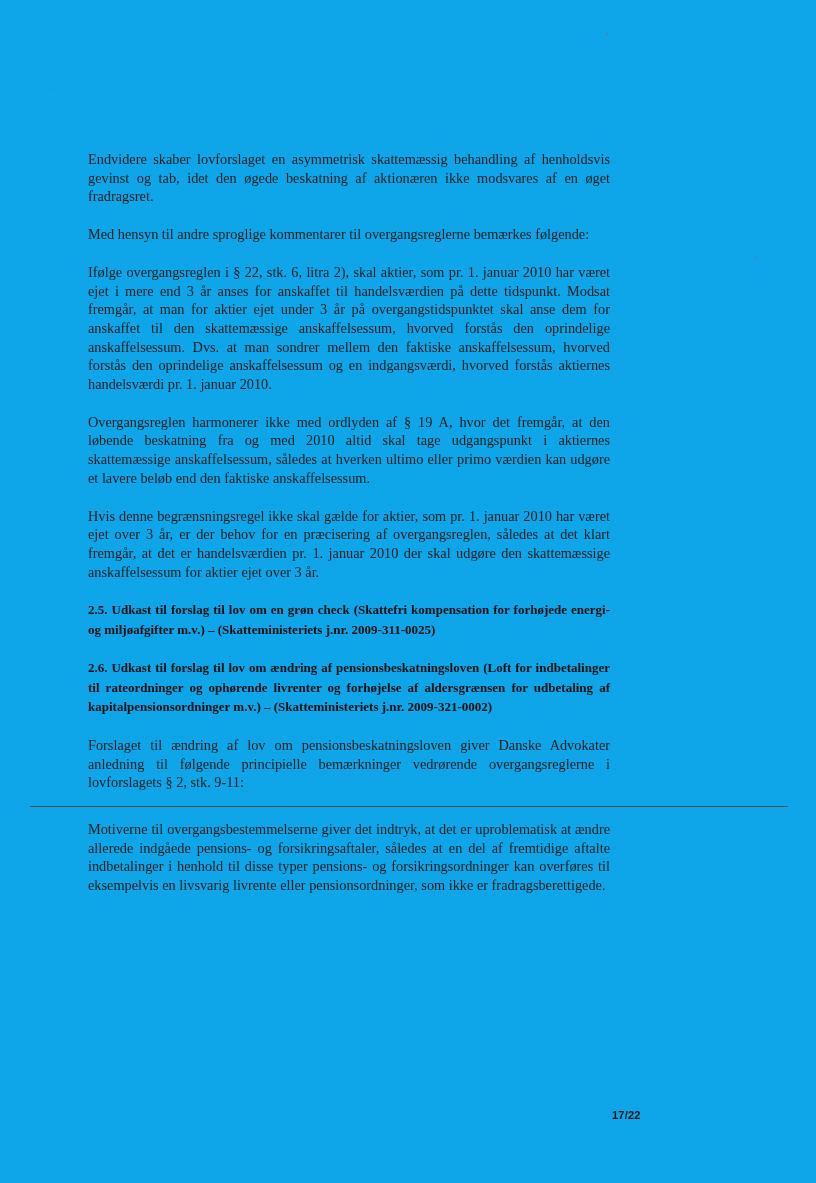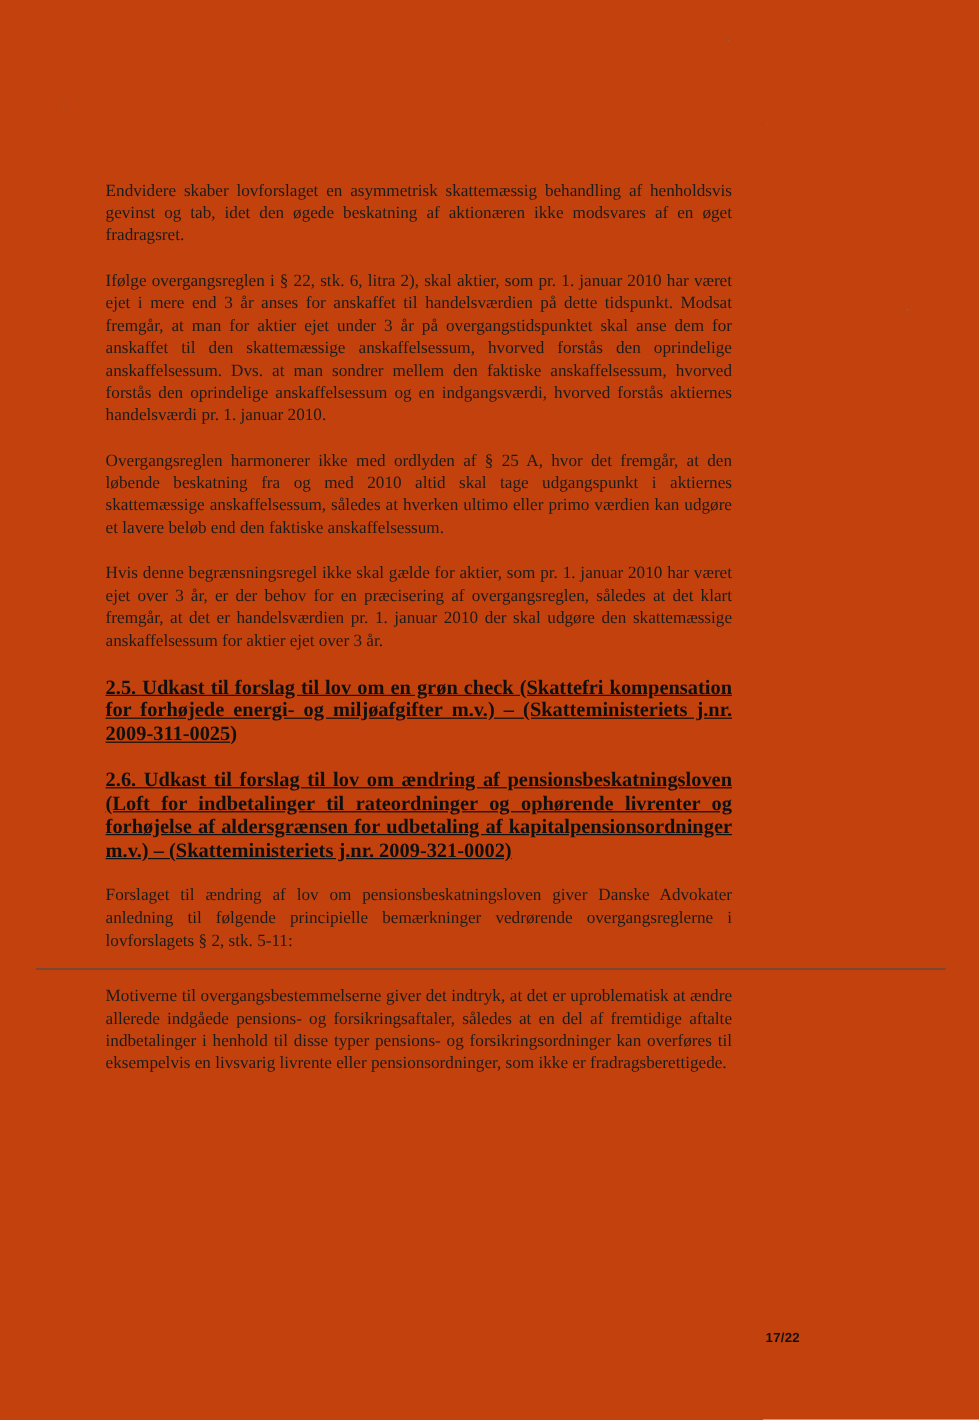--- a/index.html
+++ b/index.html
@@ -11,55 +11,54 @@
     height: 1183px;
     position: relative;
     background: #fcfcfb;
     overflow: hidden;
     font-family: "Liberation Serif", "DejaVu Serif", serif;
     color: #1a1a1a;
   }
   .page {
     position: absolute;
     inset: 0;
-    background: #c2410c;
+    background: #0ea5e9;
   }
   .text-column {
     position: absolute;
     left: 88px;
     top: 150px;
     width: 522px;
     font-size: 14.3px;
     line-height: 18.7px;
   }
   .para {
     margin: 0 0 19px 0;
     text-align: justify;
     color: #1c1c1c;
   }
   .heading {
-    font-size: 17px;
+    font-size: 13px;
     line-height: 19.5px;
     font-weight: 700;
     margin: 2px 0 19px 0;
     text-align: justify;
     color: #101010;
-    text-decoration: underline;
   }
   .page-break-line {
     position: relative;
     left: -58px;
     width: 758px;
     height: 1px;
     background: #4c4c4c;
     margin: -5px 0 13px 0;
   }
   .page-number {
     position: absolute;
-    left: 638px;
+    left: 612px;
     top: 1109px;
     font-family: "Liberation Sans", sans-serif;
     font-size: 11px;
     font-weight: 700;
     color: #111;
     letter-spacing: 0.2px;
   }
   .artifact {
     position: absolute;
     width: 2px;
@@ -73,26 +72,27 @@
   .a3 { left: 52px;  top: 88px; width: 2px; height: 1px; }
   .a4 { left: 639px; top: 103px; width: 1px; height: 2px; }
 </style>
 </head>
 <body>
 
 <div class="page">
 
   <main class="text-column">
     <p class="para">Endvidere skaber lovforslaget en asymmetrisk skattemæssig behandling af henholdsvis gevinst og tab, idet den øgede beskatning af aktionæren ikke modsvares af en øget fradragsret.</p>
+    <p class="para">Med hensyn til andre sproglige kommentarer til overgangsreglerne bemærkes følgende:</p>
     <p class="para">Ifølge overgangsreglen i § 22, stk. 6, litra 2), skal aktier, som pr. 1. januar 2010 har været ejet i mere end 3 år anses for anskaffet til handelsværdien på dette tidspunkt. Modsat fremgår, at man for aktier ejet under 3 år på overgangstidspunktet skal anse dem for anskaffet til den skattemæssige anskaffelsessum, hvorved forstås den oprindelige anskaffelsessum. Dvs. at man sondrer mellem den faktiske anskaffelsessum, hvorved forstås den oprindelige anskaffelsessum og en indgangsværdi, hvorved forstås aktiernes handelsværdi pr. 1. januar 2010.</p>
-    <p class="para">Overgangsreglen harmonerer ikke med ordlyden af § 25 A, hvor det fremgår, at den løbende beskatning fra og med 2010 altid skal tage udgangspunkt i aktiernes skattemæssige anskaffelsessum, således at hverken ultimo eller primo værdien kan udgøre et lavere beløb end den faktiske anskaffelsessum.</p>
+    <p class="para">Overgangsreglen harmonerer ikke med ordlyden af § 19 A, hvor det fremgår, at den løbende beskatning fra og med 2010 altid skal tage udgangspunkt i aktiernes skattemæssige anskaffelsessum, således at hverken ultimo eller primo værdien kan udgøre et lavere beløb end den faktiske anskaffelsessum.</p>
     <p class="para">Hvis denne begrænsningsregel ikke skal gælde for aktier, som pr. 1. januar 2010 har været ejet over 3 år, er der behov for en præcisering af overgangsreglen, således at det klart fremgår, at det er handelsværdien pr. 1. januar 2010 der skal udgøre den skattemæssige anskaffelsessum for aktier ejet over 3 år.</p>
     <h2 class="heading">2.5. Udkast til forslag til lov om en grøn check (Skattefri kompensation for forhøjede energi- og miljøafgifter m.v.) – (Skatteministeriets j.nr. 2009-311-0025)</h2>
     <h2 class="heading">2.6. Udkast til forslag til lov om ændring af pensionsbeskatningsloven (Loft for indbetalinger til rateordninger og ophørende livrenter og forhøjelse af aldersgrænsen for udbetaling af kapitalpensionsordninger m.v.) – (Skatteministeriets j.nr. 2009-321-0002)</h2>
-    <p class="para">Forslaget til ændring af lov om pensionsbeskatningsloven giver Danske Advokater anledning til følgende principielle bemærkninger vedrørende overgangsreglerne i lovforslagets § 2, stk. 5-11:</p>
+    <p class="para">Forslaget til ændring af lov om pensionsbeskatningsloven giver Danske Advokater anledning til følgende principielle bemærkninger vedrørende overgangsreglerne i lovforslagets § 2, stk. 9-11:</p>
     <div class="page-break-line"></div>
     <p class="para">Motiverne til overgangsbestemmelserne giver det indtryk, at det er uproblematisk at ændre allerede indgåede pensions- og forsikringsaftaler, således at en del af fremtidige aftalte indbetalinger i henhold til disse typer pensions- og forsikringsordninger kan overføres til eksempelvis en livsvarig livrente eller pensionsordninger, som ikke er fradragsberettigede.</p>
   </main>
 
   <div class="page-number">17/22</div>
 
   <span class="artifact a1"></span>
   <span class="artifact a2"></span>
   <span class="artifact a3"></span>
   <span class="artifact a4"></span>

